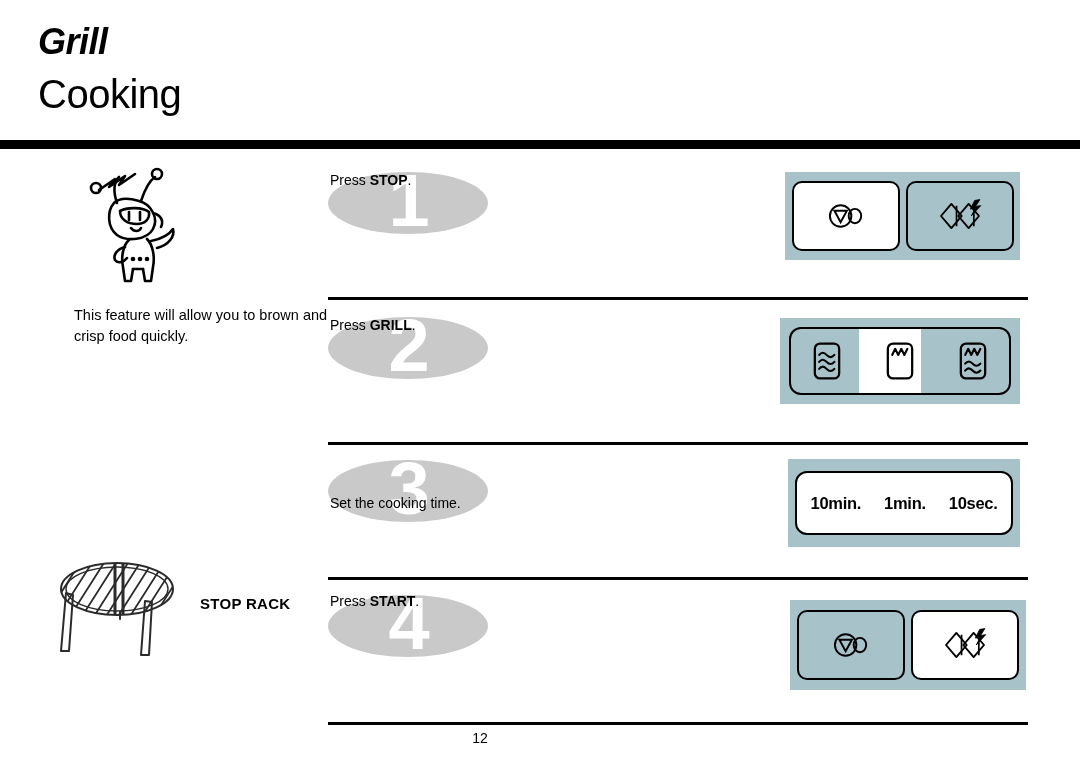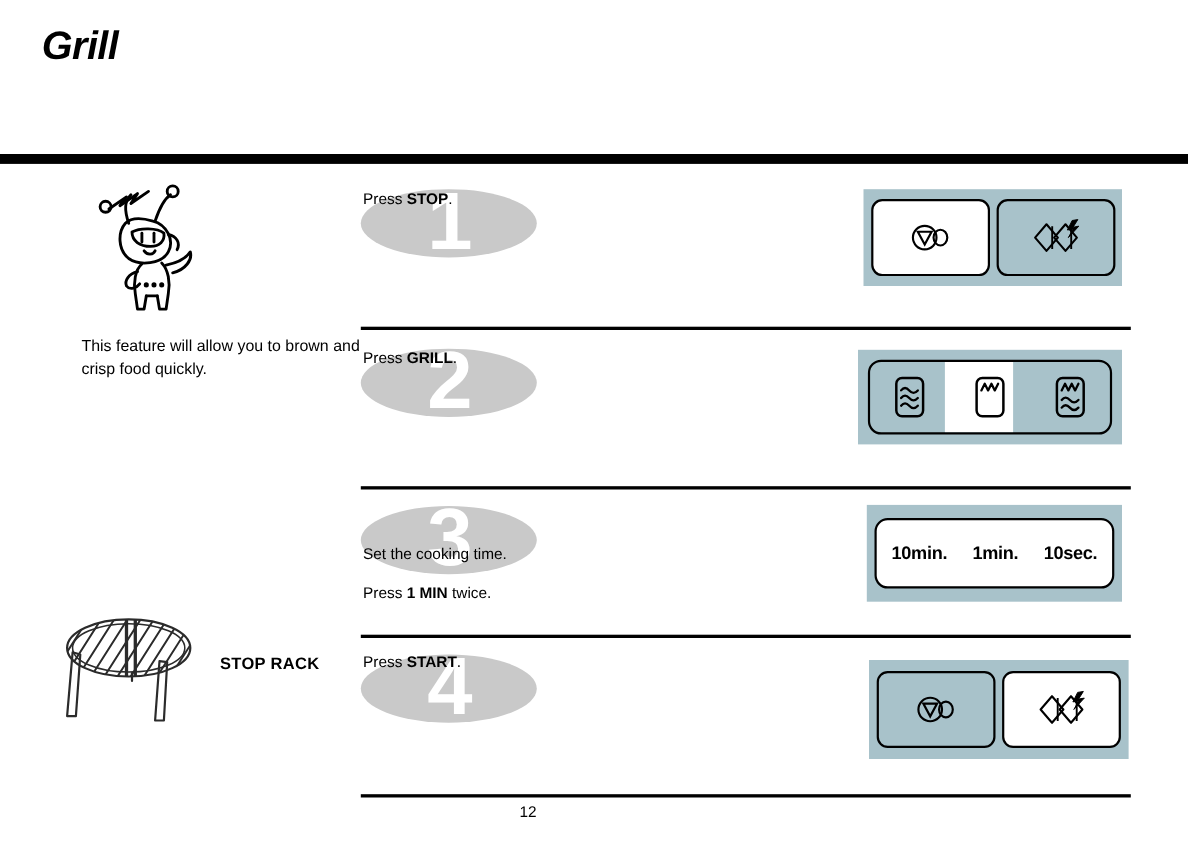--- a/index.html
+++ b/index.html
@@ -231,20 +231,21 @@
     text-align: center;
     font-size: 14px;
   }
   .svg-ico { display: block; }
 </style>
 </head>
 <body>
 
 <div id="header">
   <div id="title-grill">Grill</div>
+  <div id="title-cooking">Cooking</div>
 </div>
 <div id="header-rule"></div>
 
 <div id="left-col">
 
   <div id="mascot">
     <svg class="svg-ico" viewBox="0 0 130 130" width="130" height="130" fill="none" stroke="#000" stroke-width="2.6" stroke-linecap="round" stroke-linejoin="round">
 
       <path d="M48 40 C44 28 44 20 50 14"></path>
       <path d="M72 38 C76 26 80 18 86 14"></path>
@@ -384,21 +385,20 @@
 
 <div class="step" id="step3">
   <div class="step-sep"></div>
   <div class="numeral-badge" style="top:18px;">
     <div class="numeral-ellipse"></div>
     <div class="numeral-glyph">3</div>
   </div>
   <div class="step-text">
     <span class="line"><span>Set the cooking time.</span></span>
     <span class="gap"></span>
-    <span class="line"><span>Press </span><b>1 MIN</b><span> twice.</span></span>
   </div>
   <div class="panel" id="panel3">
     <div id="time-display">
       <span class="time-val">10min.</span>
       <span class="time-val">1min.</span>
       <span class="time-val">10sec.</span>
     </div>
   </div>
 </div>
 

